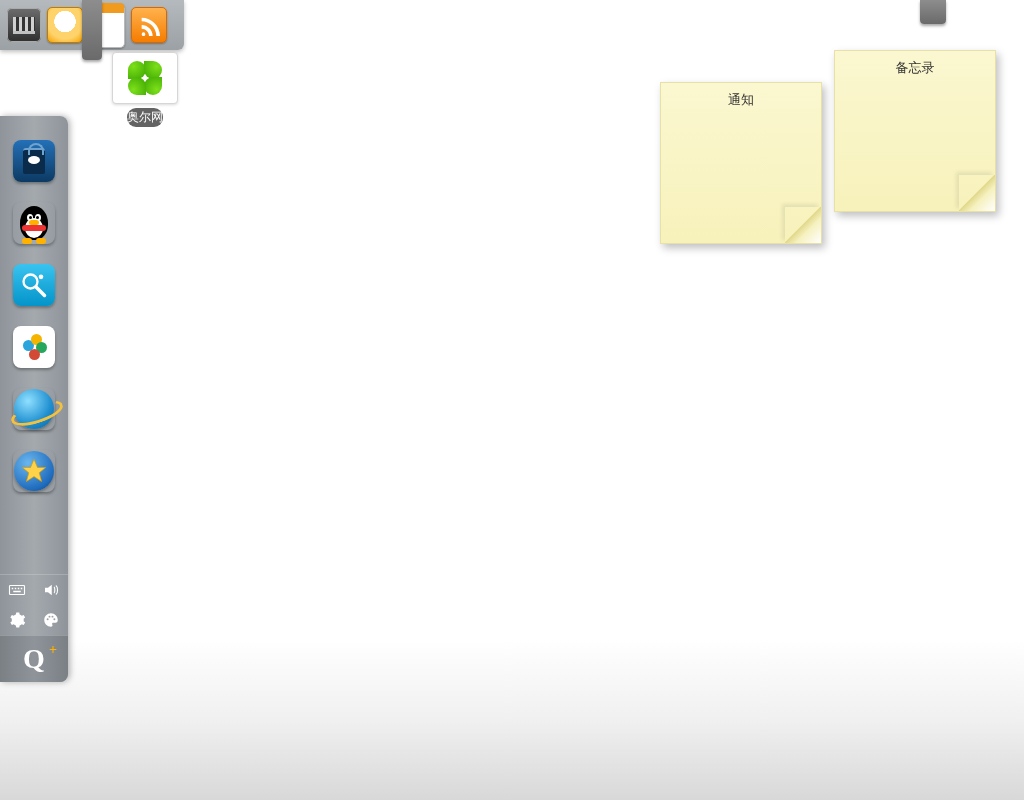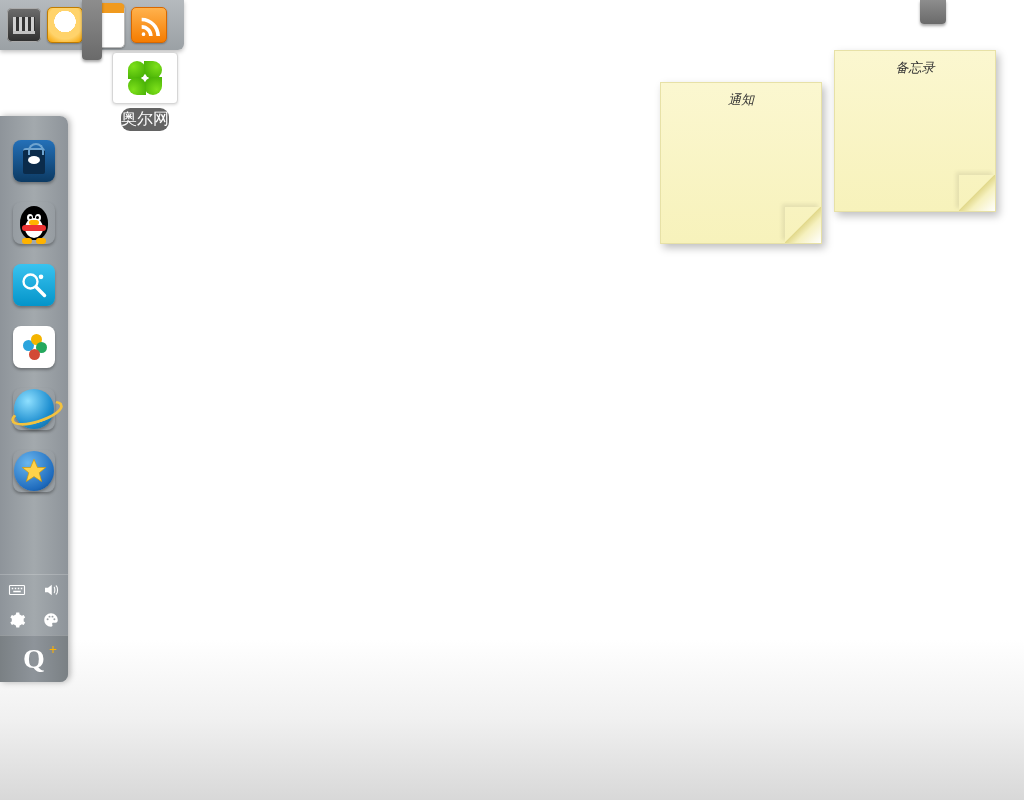--- a/index.html
+++ b/index.html
@@ -53,32 +53,31 @@
     display:flex;align-items:center;justify-content:center;
     box-shadow:0 1px 3px rgba(0,0,0,.15);
   }
   .clover{width:34px;height:34px;position:relative;}
   .leaf{position:absolute;width:18px;height:18px;background:radial-gradient(circle at 30% 30%,#7de01a,#3aa500);border-radius:50% 50% 50% 0;}
   .leaf.l1{left:0;top:0;transform:rotate(0deg);}
   .leaf.l2{right:0;top:0;transform:rotate(90deg);}
   .leaf.l3{right:0;bottom:0;transform:rotate(180deg);}
   .leaf.l4{left:0;bottom:0;transform:rotate(270deg);}
   .desk-icon .label{
-    display:inline-block;padding:1px 0;border-radius:9px;background:#636363;color:#fff;font-size:16px;
+    display:inline-block;padding:1px 0;border-radius:9px;background:#636363;color:#fff;font-size:12px;
   }
 
   
   .sticky{
     position:absolute;width:160px;height:160px;
     background:linear-gradient(to bottom,#fbf7d0 0%,#f7f2bb 100%);
     border:1px solid #e7e1a7;
     box-shadow:3px 4px 8px rgba(0,0,0,.25);
     font-size:13px;color:#333;text-align:center;
     cursor:pointer;
-    font-style:italic;
   }
   .sticky .title{margin-top:8px;}
   .sticky .curl{
     position:absolute;right:0;bottom:0;width:36px;height:36px;
     background:linear-gradient(135deg,rgba(255,255,255,0) 48%,#e2d98d 50%,#f6f1bf 65%,#ffffff 100%);
     box-shadow:-3px -3px 4px rgba(0,0,0,.08);
   }
   .sticky1{left:660px;top:82px;}
   .sticky2{left:834px;top:50px;height:160px;}
 

